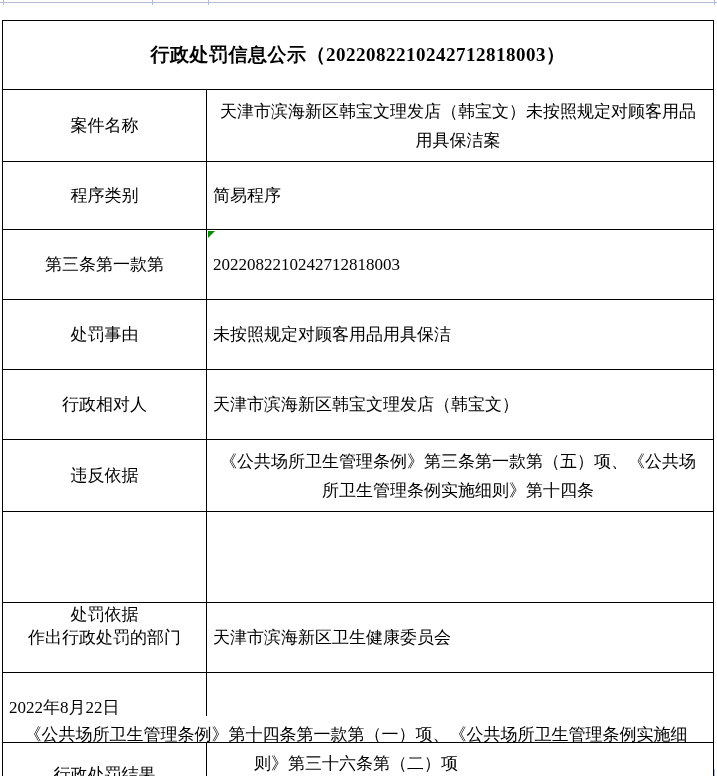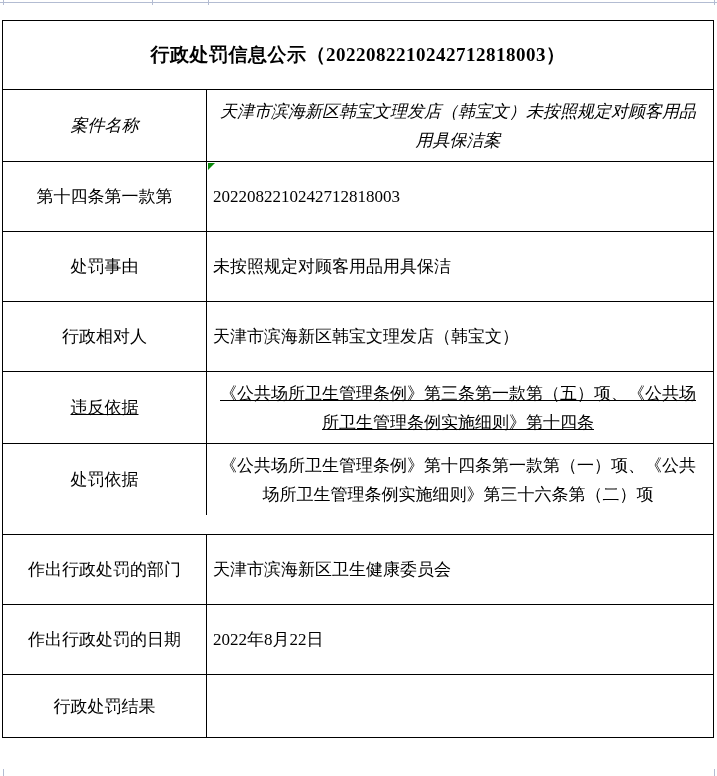--- a/index.html
+++ b/index.html
@@ -45,27 +45,27 @@
     justify-content: center;
     font-size: 19px;
     font-weight: bold;
     letter-spacing: 0.5px;
   }
   .t-row {
     display: flex;
     border-top: 1.5px solid #000000;
   }
   
-  .t-row.r0 { height: 72px; font-style: italic; }
+  .t-row.r0 { height: 72px; }
   .t-row.r1 { height: 68px; }
   .t-row.r2 { height: 70px; }
   .t-row.r3 { height: 70px; }
   .t-row.r4 { height: 70px; }
-  .t-row.r5 { height: 72px; text-decoration: underline; }
-  .t-row.r6 { height: 72px; }
+  .t-row.r5 { height: 72px; }
+  .t-row.r6 { height: 72px; flex-direction: column; }
   .t-row.r7 { height: 70px; margin-top: 19px; }
   .t-row.r8 { height: 70px; }
   .t-row.r9 { height: 63px; }
 
   .cell-label {
     width: 204px;
     flex: 0 0 204px;
     border-right: 1.5px solid #000000;
     display: flex;
     align-items: center;
@@ -107,23 +107,27 @@
 
 <div class="penalty-table">
 
   <div class="title-row">行政处罚信息公示（2022082210242712818003）</div>
 
   <div class="t-row r0">
     <div class="cell-label">案件名称</div>
     <div class="cell-value">天津市滨海新区韩宝文理发店（韩宝文）未按照规定对顾客用品用具保洁案</div>
   </div>
 
+  <div class="t-row r1">
+    <div class="cell-label">程序类别</div>
+    <div class="cell-value">简易程序</div>
+  </div>
 
   <div class="t-row r2">
-    <div class="cell-label">第十四条第一款第</div>
+    <div class="cell-label">第三条第一款第</div>
     <div class="cell-value">
       <span class="err-tri"></span>
       <span>2022082210242712818003</span>
     </div>
   </div>
 
   <div class="t-row r4">
     <div class="cell-label">处罚事由</div>
     <div class="cell-value">未按照规定对顾客用品用具保洁</div>
   </div>
@@ -142,21 +146,20 @@
     <div class="cell-label">处罚依据</div>
     <div class="cell-value">《公共场所卫生管理条例》第十四条第一款第（一）项、《公共场所卫生管理条例实施细则》第三十六条第（二）项</div>
   </div>
 
   <div class="t-row r7">
     <div class="cell-label">作出行政处罚的部门</div>
     <div class="cell-value">天津市滨海新区卫生健康委员会</div>
   </div>
 
   <div class="t-row r8">
-    <div class="cell-label">作出行政处罚的日期</div>
     <div class="cell-value">2022年8月22日</div>
   </div>
 
   <div class="t-row r9">
     <div class="cell-label">行政处罚结果</div>
   </div>
 
 </div>
 
 </body></html>

